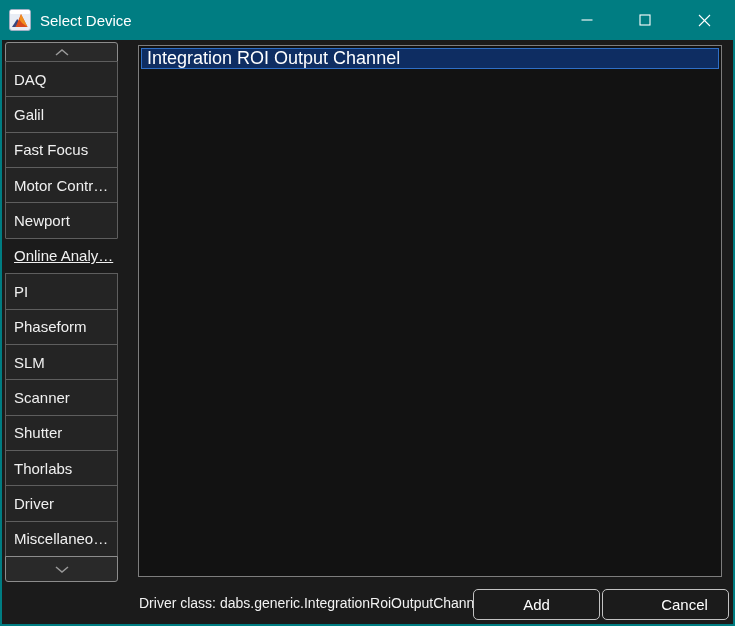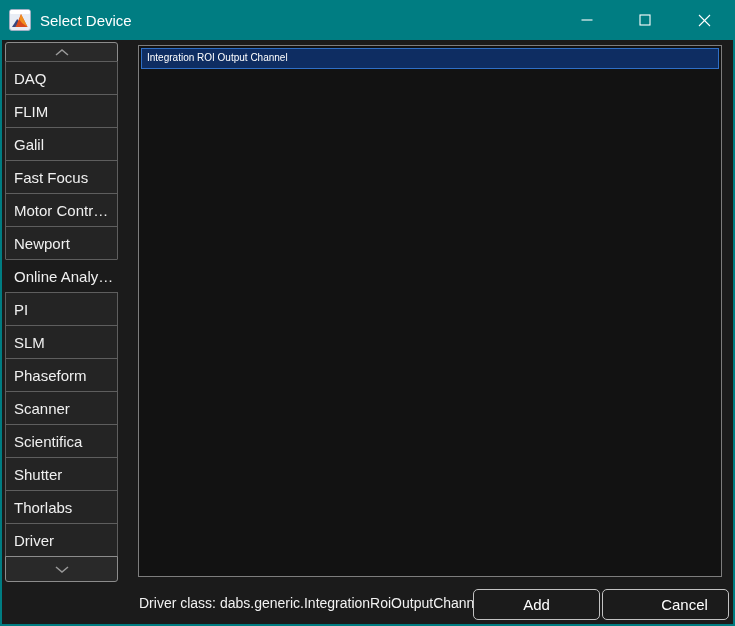--- a/index.html
+++ b/index.html
@@ -36,32 +36,32 @@
   .scrollbtn.bottom { height:26px; margin-top:-1px; border-radius:0 0 3px 3px; }
   .tab {
     flex:1; margin-top:-1px; box-sizing:border-box;
     border:1px solid #5e5e5e; background:#242424;
     color:#f0f0f0; font-size:15px;
     display:flex; align-items:center; padding:0 4px 0 8px;
     white-space:nowrap; overflow:hidden; cursor:default;
   }
   .tab.selected {
     background:#1b1b1b;
-    border-left-color:transparent; border-right-color:transparent; border-bottom-color:transparent;
+    border-left-color:transparent; border-right-color:transparent; border-bottom-color:transparent;text-decoration:underline;
   }
   
   .listbox {
     position:absolute; left:136px; top:45px; width:584px; height:532px;
     background:#121212; border:1px solid #7d7d7d; box-sizing:border-box;
     padding:2px;
   }
   .list-item {
     height:21px; box-sizing:border-box;
     background:#0e2d62; border:1px solid #2f6fc6;
-    color:#ffffff; font-size:10px; line-height:18px; padding:0 5px;
+    color:#ffffff; font-size:18px; line-height:18px; padding:0 5px;
     white-space:nowrap; overflow:hidden; cursor:default;
   }
   
   .driver-class {
     position:absolute; left:137px; top:595px;
     color:#f2f2f2; font-size:14px; white-space:nowrap;
   }
   .btn {
     position:absolute; top:589px; width:127px; height:31px;
     background:#1b1b1b; border:1px solid #c2c2c2; border-radius:5px;
@@ -108,34 +108,33 @@
     </div>
   </div>
 
   <div class="sidebar">
     <div class="scrollbtn top">
       <svg width="14" height="7" viewBox="0 0 14 7">
         <polyline points="1,6 7,1 13,6" fill="none" stroke="#9a9a9a" stroke-width="1.5"></polyline>
       </svg>
     </div>
     <div class="tab">DAQ</div>
-    <div class="tab">FLIM</div>
     <div class="tab">Galil</div>
     <div class="tab">Fast Focus</div>
     <div class="tab">Motor Contr…</div>
     <div class="tab">Newport</div>
     <div class="tab selected">Online Analy…</div>
     <div class="tab">PI</div>
+    <div class="tab">Phaseform</div>
     <div class="tab">SLM</div>
-    <div class="tab">Phaseform</div>
     <div class="tab">Scanner</div>
-    <div class="tab">Scientifica</div>
     <div class="tab">Shutter</div>
     <div class="tab">Thorlabs</div>
     <div class="tab">Driver</div>
+    <div class="tab">Miscellaneo…</div>
     <div class="scrollbtn bottom">
       <svg width="14" height="7" viewBox="0 0 14 7">
         <polyline points="1,1 7,6 13,1" fill="none" stroke="#9a9a9a" stroke-width="1.5"></polyline>
       </svg>
     </div>
   </div>
 
   <div class="listbox">
     <div class="list-item">Integration ROI Output Channel</div>
   </div>

